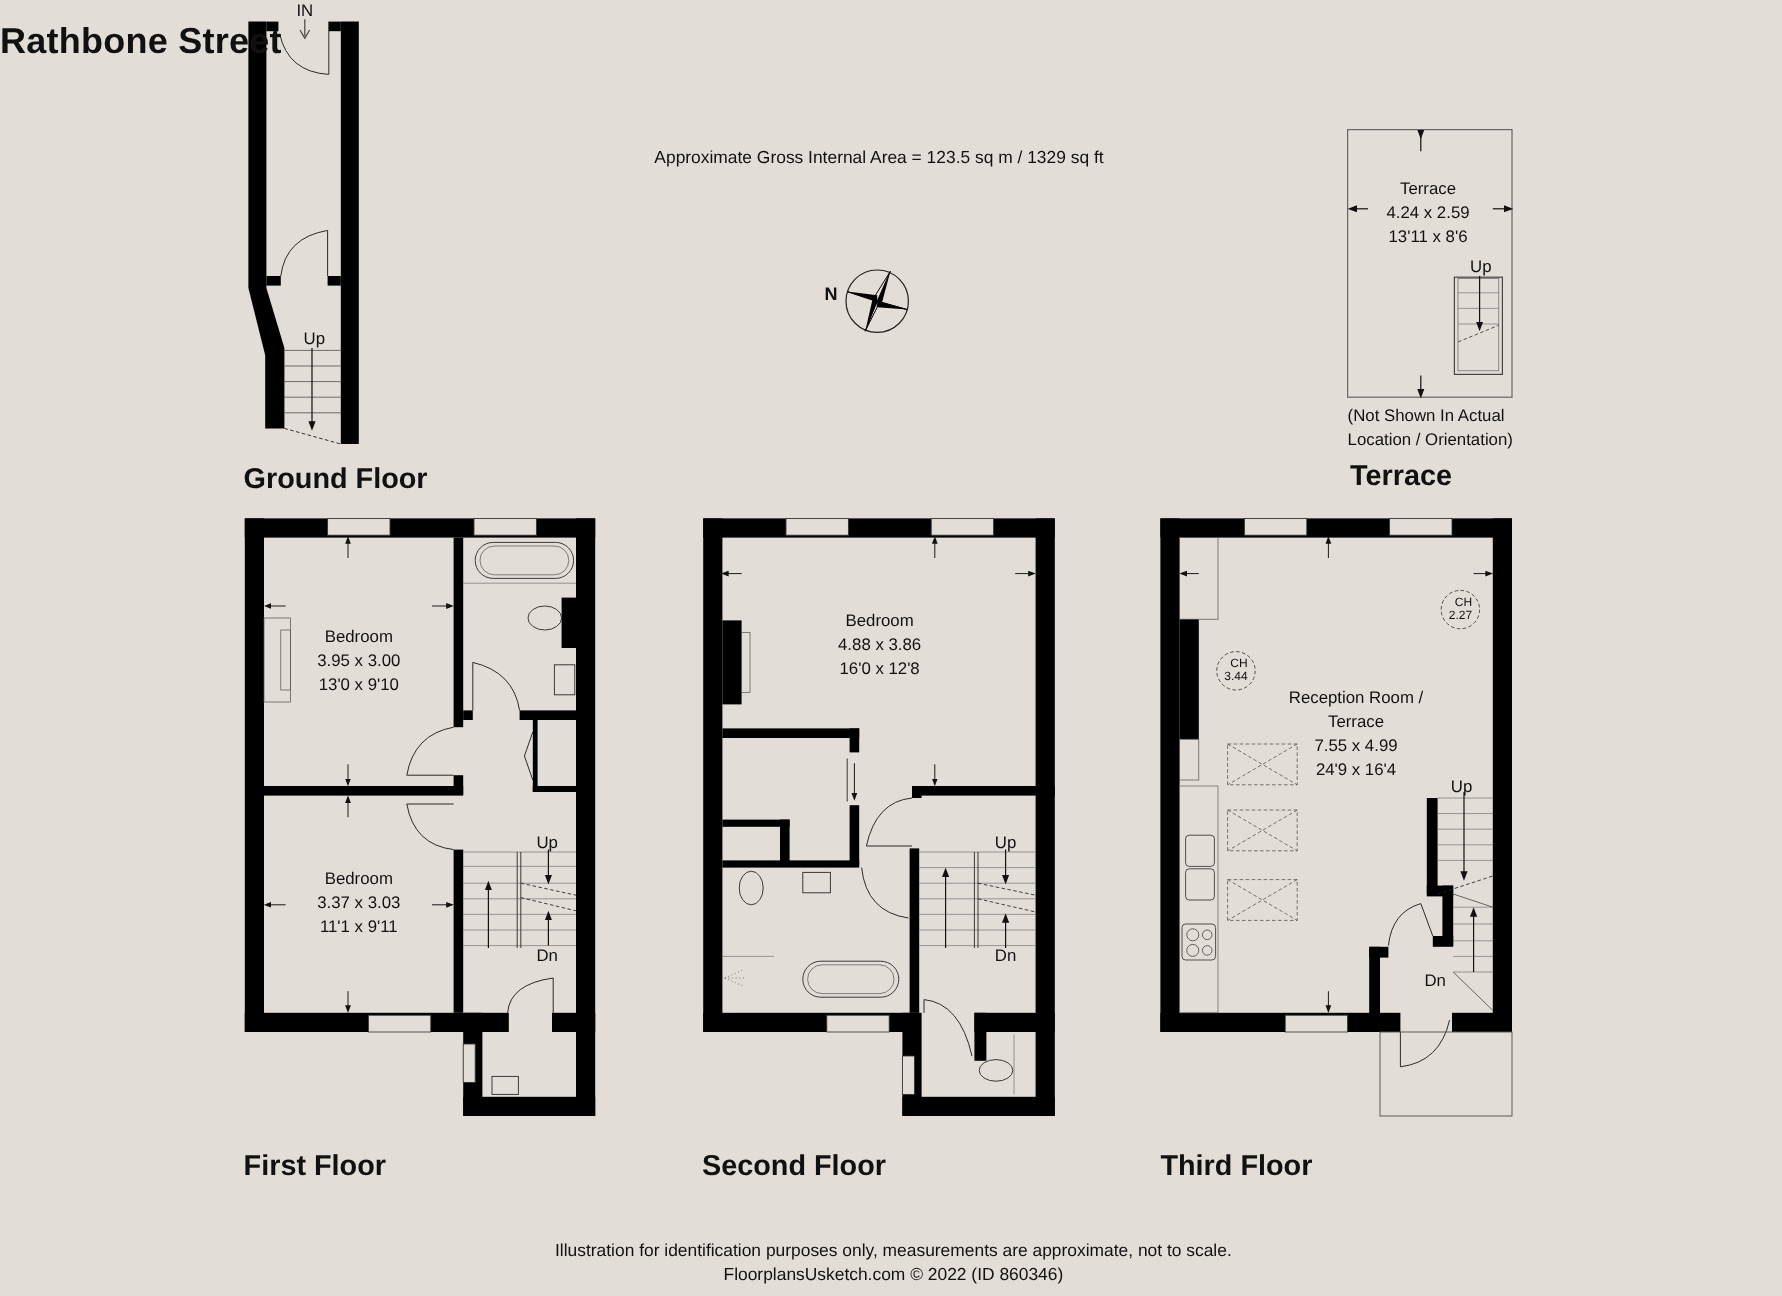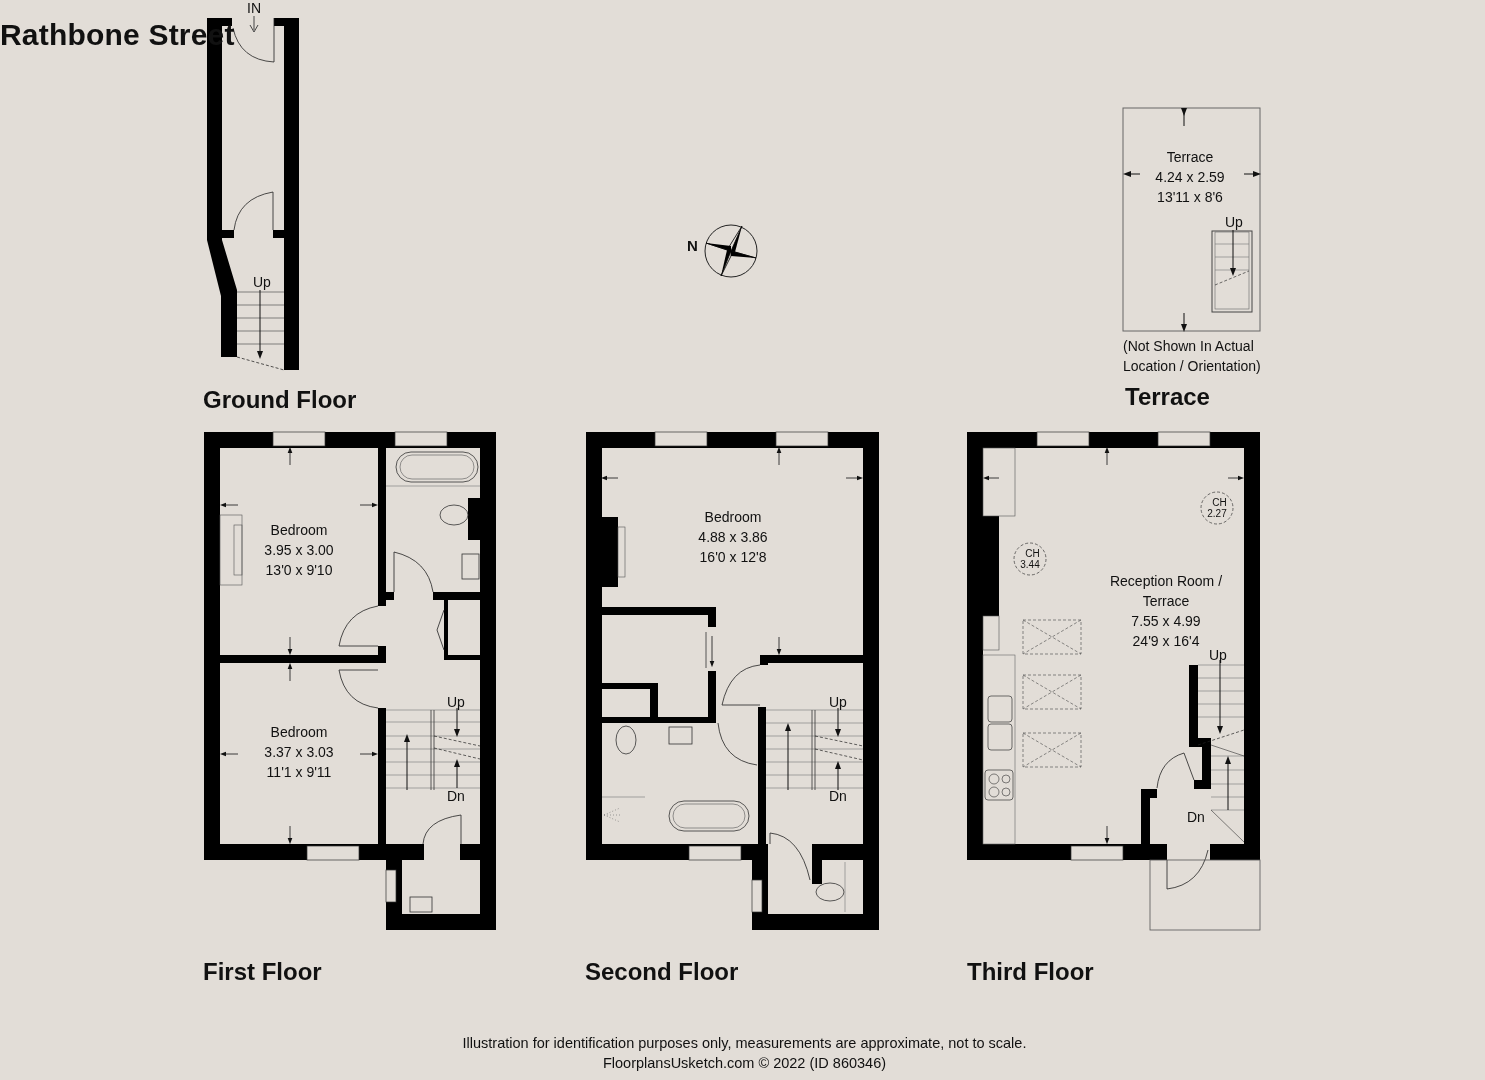--- a/index.html
+++ b/index.html
@@ -302,20 +302,21 @@
       <line x1="1107" y1="465" x2="1107" y2="450" marker-end="url(#ah)"></line>
       <line x1="1107" y1="826" x2="1107" y2="841" marker-end="url(#ah)"></line>
       <line x1="999" y1="478" x2="986" y2="478" marker-end="url(#ah)"></line>
       <line x1="1228" y1="478" x2="1241" y2="478" marker-end="url(#ah)"></line>
     </g>
   </g>
 </svg>
 
 <div class="txt title">Rathbone Street</div>
 <div class="txt area">
+  <div>Approximate Gross Internal Area = 123.5 sq m / 1329 sq ft</div>
 </div>
 <div class="txt" style="left:687px;top:237px;font-size:15px;font-weight:bold;">N</div>
 
 <div class="txt small" style="left:247px;top:0px;">IN</div>
 <div class="txt small" style="left:253px;top:274px;">Up</div>
 <div class="txt floor-label" style="left:203px;top:386px;">Ground Floor</div>
 
 <div class="room" style="left:1190px;top:147px;">
   <div>Terrace</div>
   <div>4.24 x 2.59</div>
@@ -344,21 +345,21 @@
 
 <div class="room" style="left:733px;top:507px;">
   <div>Bedroom</div>
   <div>4.88 x 3.86</div>
   <div>16'0 x 12'8</div>
 </div>
 <div class="txt small" style="left:829px;top:694px;">Up</div>
 <div class="txt small" style="left:829px;top:788px;">Dn</div>
 <div class="txt floor-label" style="left:585px;top:958px;">Second Floor</div>
 
-<div class="room" style="left:1130px;top:571px;margin-left:36px;">
+<div class="room" style="left:1130px;top:571px;">
   <div>Reception Room /</div>
   <div>Terrace</div>
   <div>7.55 x 4.99</div>
   <div>24'9 x 16'4</div>
 </div>
 <div class="ch" style="left:1030px;top:559px;">
   <div>CH</div>
   <div>3.44</div>
 </div>
 <div class="ch" style="left:1217px;top:508px;">

